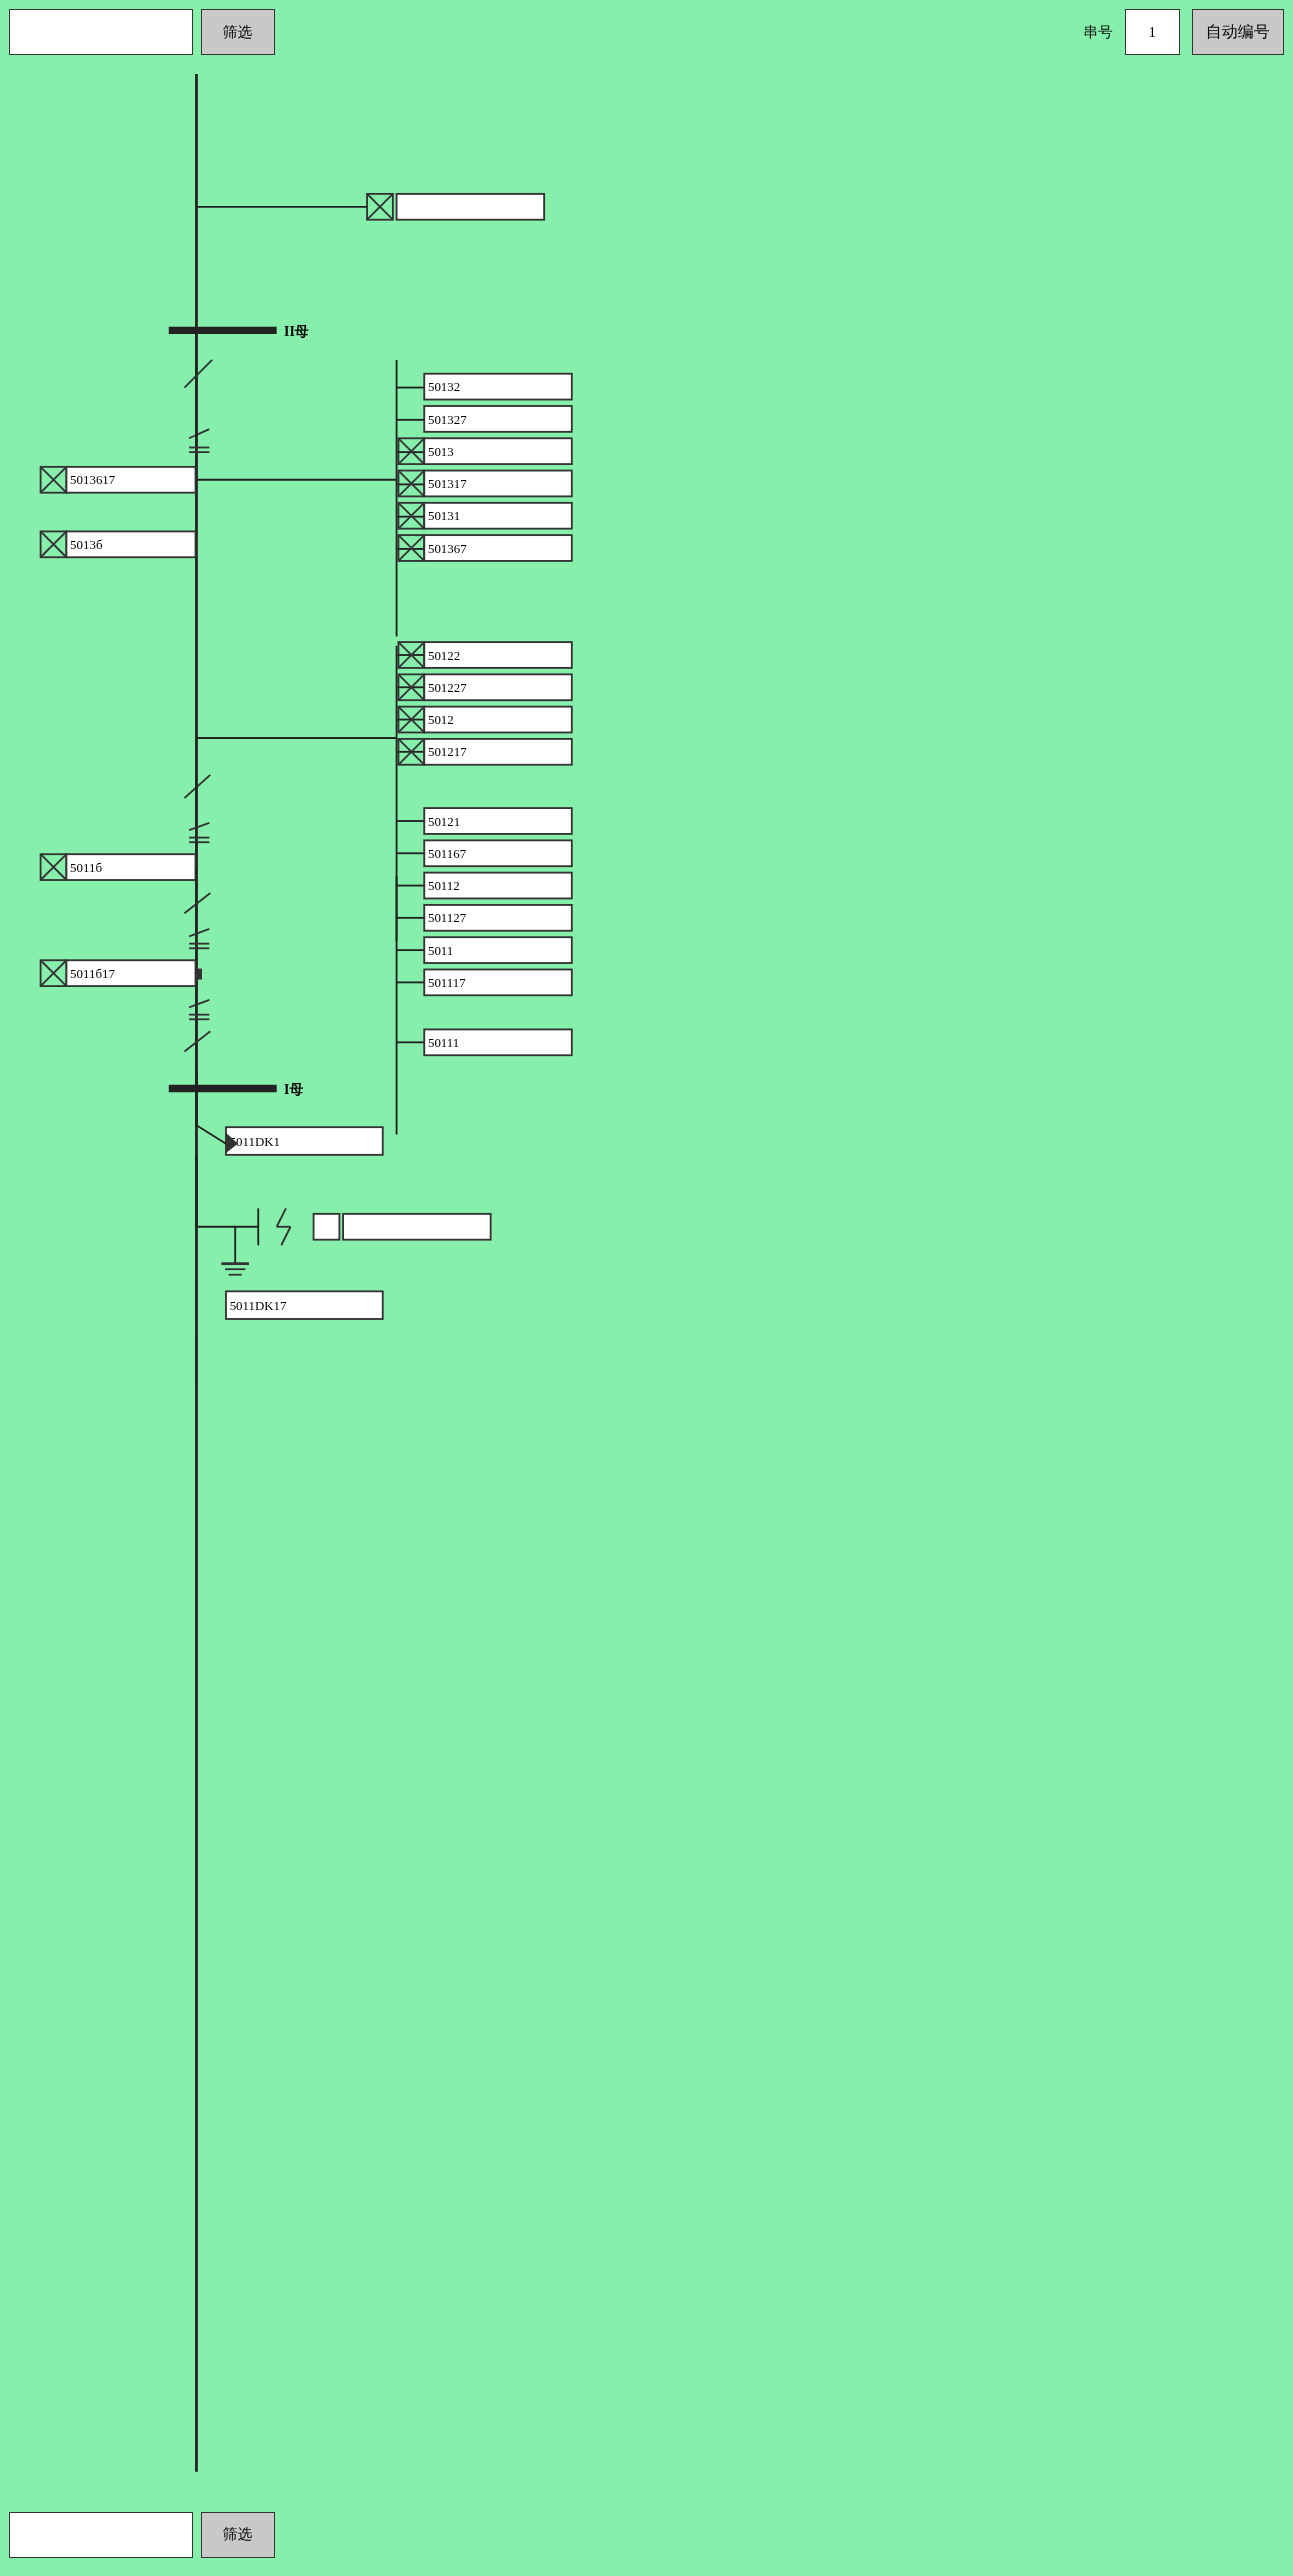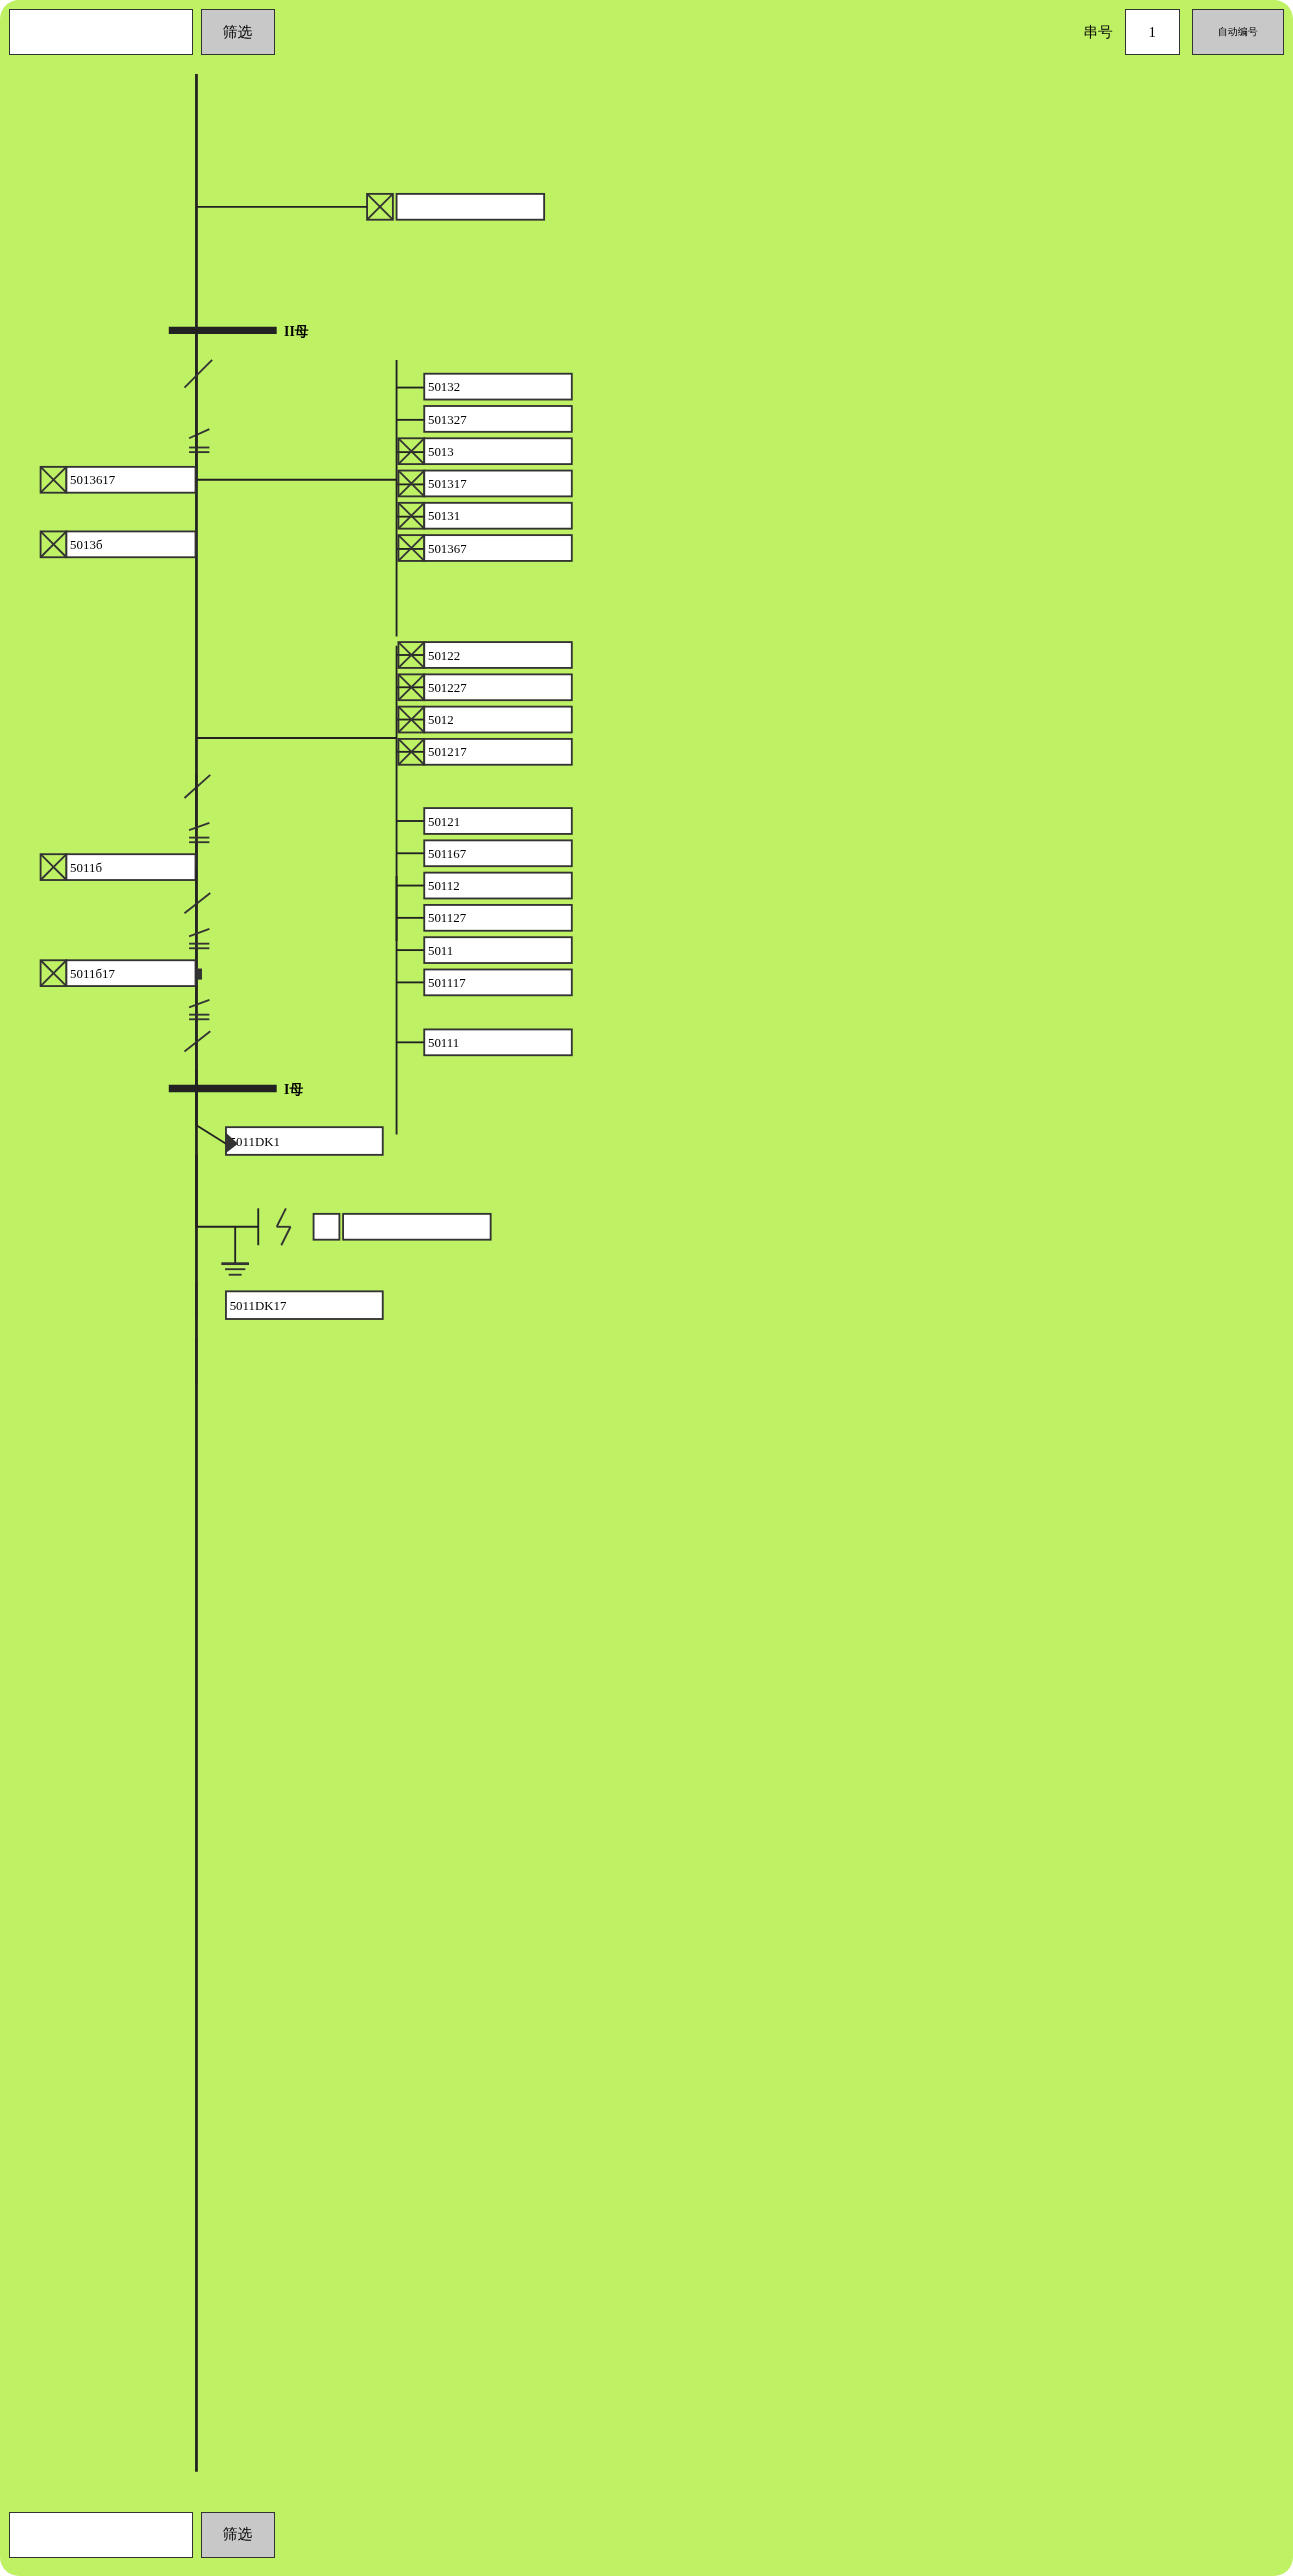--- a/index.html
+++ b/index.html
@@ -9,23 +9,22 @@
       font-size: 13px;
       width: 1293px;
       min-height: 2576px;
       position: relative;
       overflow-x: hidden;
     }
 
     .page-container {
       width: 1293px;
       min-height: 2576px;
-      background: #bef264;
+      background: #86efac;
       position: relative;
-      border-radius: 19px;
     }
 
     
     .top-toolbar {
       position: absolute;
       top: 9.2px;
       left: 9.2px;
       right: 9.2px;
       display: flex;
       align-items: center;
@@ -84,21 +83,21 @@
 <div class="page-container">
 
   <div class="top-toolbar" style="position:absolute;top:9.2px;left:9.2px;right:9.2px;display:flex;align-items:center;gap:7.4px;">
     <div class="input-box" style="width:184px;">
     </div>
     <div class="btn-filter">筛选</div>
 
     <div style="margin-left:auto;display:flex;align-items:center;gap:12px;">
       <span style="font-size:14.8px;">串号</span>
       <div class="input-box serial-input" style="font-size:14.8px;">1</div>
-      <div class="btn-auto" style="font-size:10px;">自动编号</div>
+      <div class="btn-auto" style="font-size:16px;">自动编号</div>
     </div>
   </div>
 
   <svg xmlns="http://www.w3.org/2000/svg" style="position:absolute;top:74px;left:0;width:1293px;height:2490px;font-size:14px" viewBox="0 0 1402 2700">
 
     <line x1="213" y1="0" x2="213" y2="2600" stroke="#222" stroke-width="3"></line>
 
     <rect x="398" y="130" width="28" height="28" fill="none" stroke="#333" stroke-width="2"></rect>
     <line x1="398" y1="130" x2="426" y2="158" stroke="#333" stroke-width="2"></line>
     <line x1="426" y1="130" x2="398" y2="158" stroke="#333" stroke-width="2"></line>

